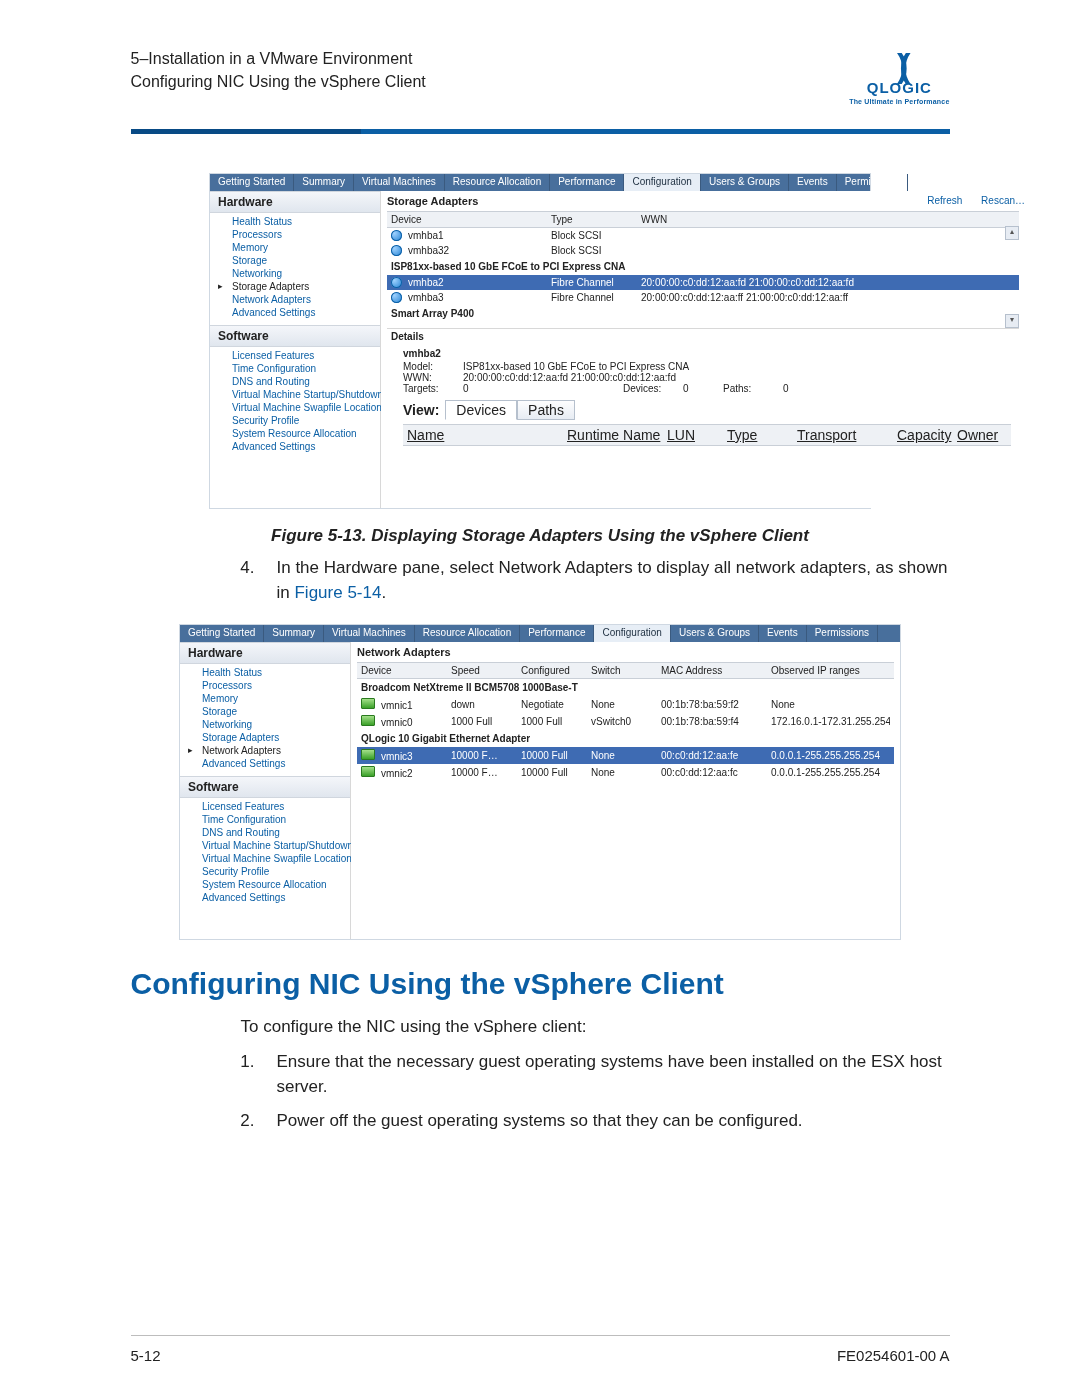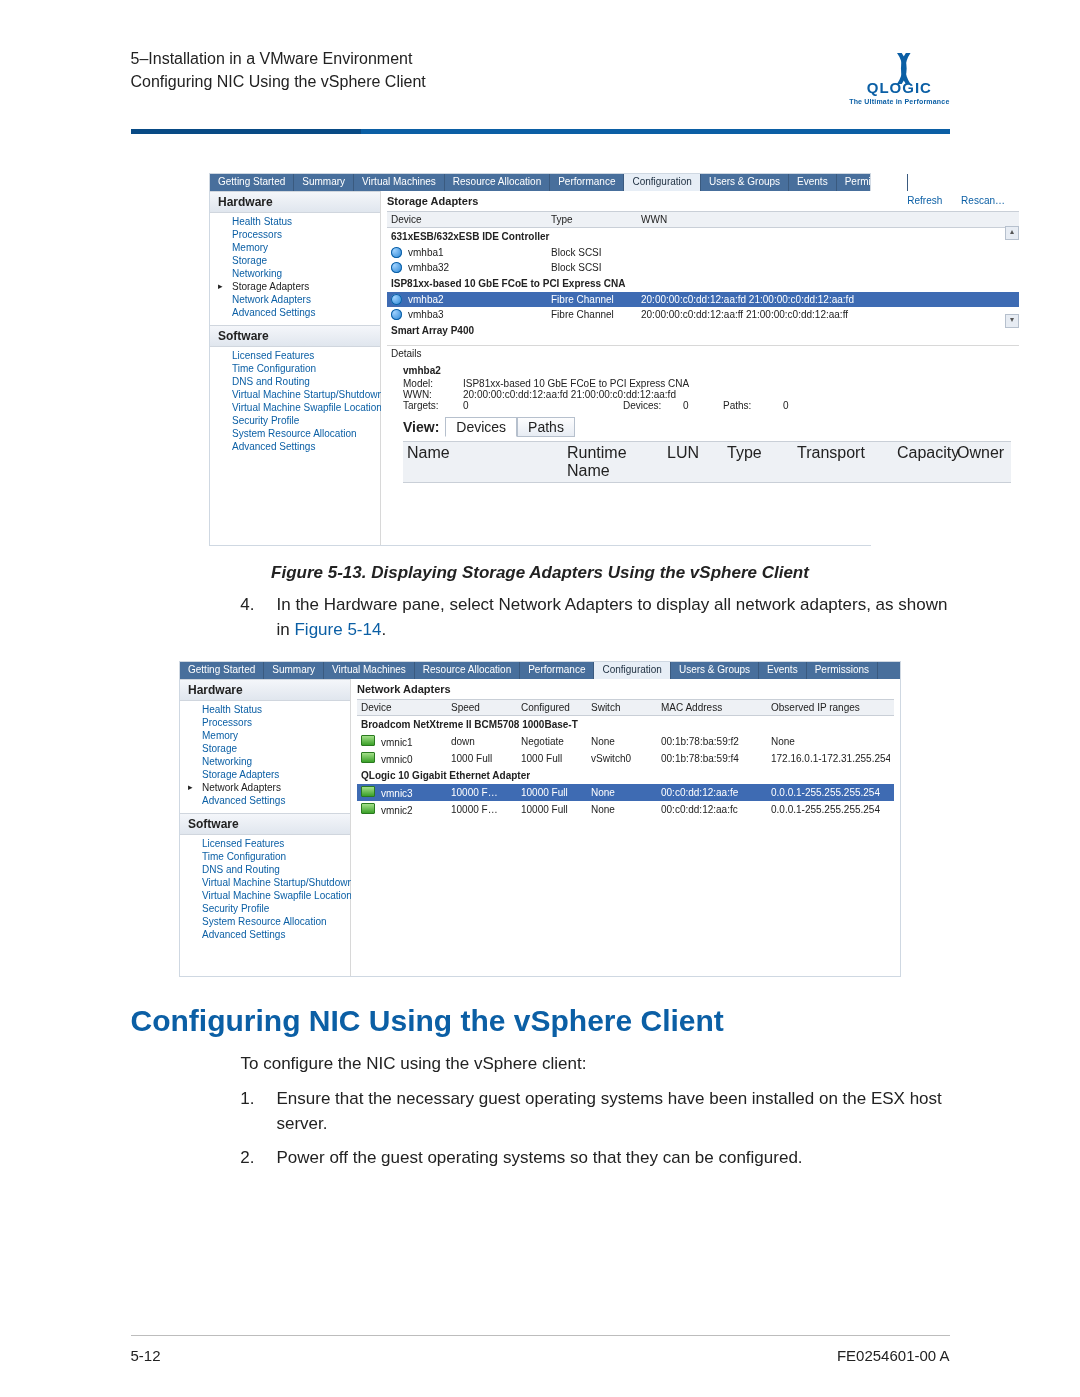--- a/index.html
+++ b/index.html
@@ -131,21 +131,21 @@
     background: #fff;
     position: relative;
   }
   .mainpane .title {
     font-weight: bold;
     font-size: 11px;
     margin-bottom: 4px;
   }
   .actions-right {
     position: absolute;
-    right: 20px;
+    right: 0;
     top: 4px;
     font-size: 10px;
     color: #0b5fa5;
   }
   .actions-right span { margin-left: 16px; cursor: pointer; }
   .thead, .tr {
     display: grid;
     padding: 2px 4px;
     align-items: center;
   }
@@ -162,21 +162,21 @@
     padding: 3px 4px;
   }
   .tr .cell { white-space: nowrap; overflow: hidden; }
   .tr .cell.icon { display: flex; align-items: center; gap: 6px; }
   .circle-icon {
     width: 11px; height: 11px; display: inline-block; border-radius: 50%;
     background: radial-gradient(circle at 30% 30%, #9fd2ff, #1f7fd1);
     box-shadow: inset 0 0 0 1px #0b5fa5;
   }
   .tr.sel { background: #3e6bb3; color: #fff; }
-  .detailshd { font-weight: normal; font-size: 10px; margin-top: 6px; padding: 2px 4px; border-top: 1px solid #d8d8d8; }
+  .detailshd { font-weight: bold; font-size: 10px; margin-top: 6px; padding: 2px 4px; border-top: 1px solid #d8d8d8; }
   .details {
     padding: 4px 8px 0 16px;
     font-size: 10px;
   }
   .details .dn { font-weight: bold; margin-bottom: 2px; }
   .details .kv { display: grid; grid-template-columns: 60px 160px 60px 40px 60px 40px; }
   .viewrow { display: flex; gap: 0; margin-top: 6px; font-size: 14px; align-items: center; }
   .viewrow .lbl { margin-right: 6px; font-weight: bold; }
   .vbtn {
     background: linear-gradient(#fdfdfe, #e7ecf3);
@@ -185,22 +185,23 @@
     cursor: pointer;
   }
   .vbtn.active { background: #fff; border-bottom-color: #fff; }
   .dthead {
     margin-top: 4px;
     display: grid;
     grid-template-columns: 160px 100px 60px 70px 100px 60px 50px;
     background: #eef1f5;
     border-top: 1px solid #c9cfd7;
     border-bottom: 1px solid #c9cfd7;
-    font-size: 16px;
+    font-size: 14px;
     padding: 2px 4px;
+    text-decoration: underline;
   }
   .scroll-up, .scroll-dn {
     position: absolute;
     right: 6px;
     width: 12px; height: 12px;
     background: #e7ecf3;
     border: 1px solid #b6c0cd;
     text-align: center;
     font-size: 8px;
     line-height: 10px;
@@ -329,21 +330,20 @@
           <span>Rescan…</span>
         </div>
         <div class="thead">
           <div class="cell">Device</div>
           <div class="cell">Type</div>
           <div class="cell">WWN</div>
           <div></div>
         </div>
         <div class="scroll-up" style="top:35px">▴</div>
 
-        <div class="grouprow">631xESB/632xESB IDE Controller</div>
         <div class="tr">
           <div class="cell icon">
               <span class="circle-icon"></span>
               <span>vmhba1</span>
             </div>
           <div class="cell">Block SCSI</div>
           <div class="cell"></div>
         </div>
         <div class="tr">
           <div class="cell icon">

